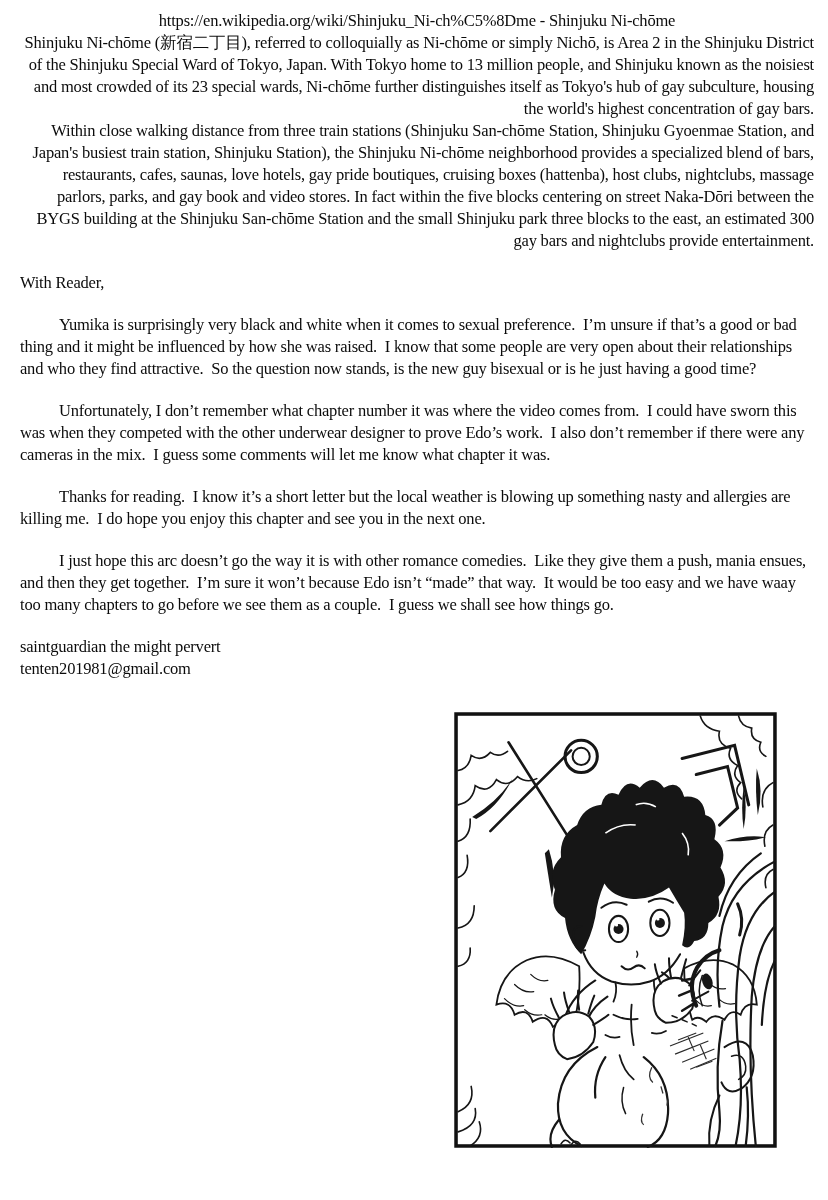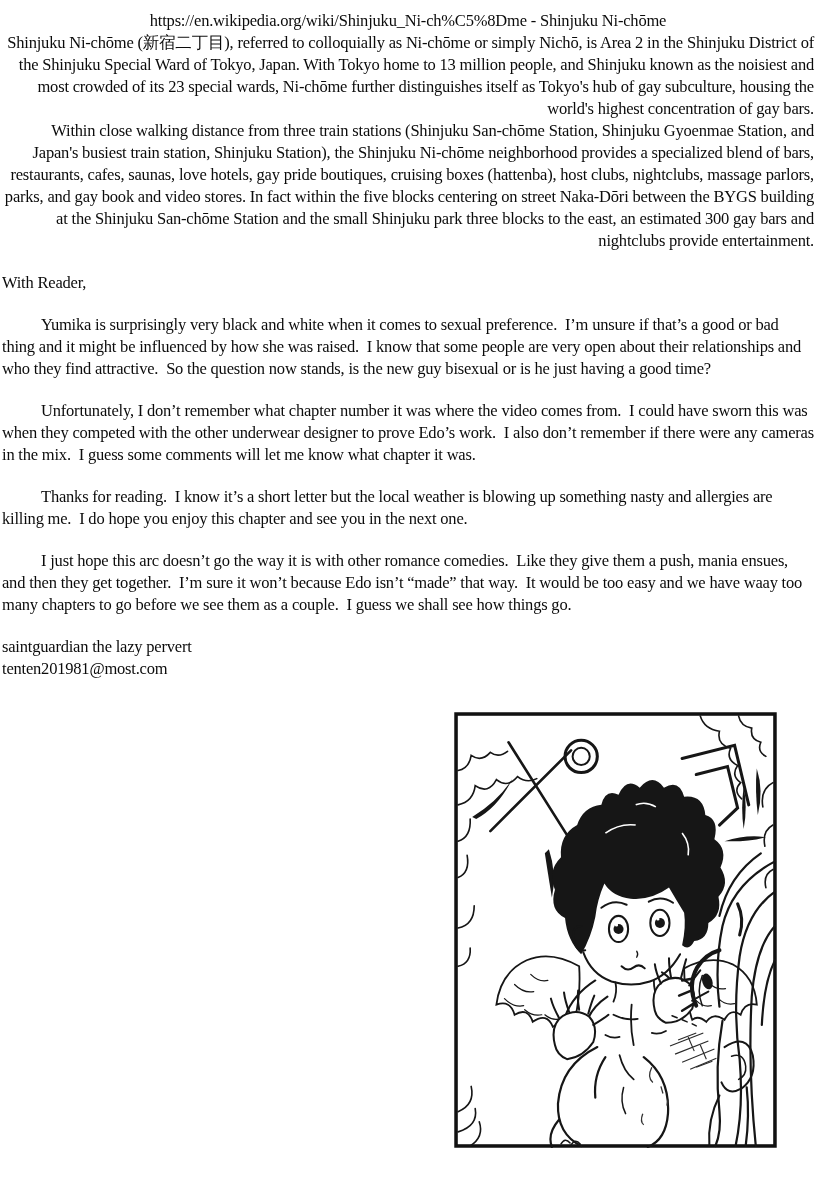--- a/index.html
+++ b/index.html
@@ -1,20 +1,20 @@
 <!DOCTYPE html>
 <html><head>
 <meta charset="utf-8">
 <style>
   html, body { margin:0; padding:0; background:#ffffff; }
   .page {
     position:relative;
     width:828px; height:1200px;
     box-sizing:border-box;
-    padding:10px 14px 0 2px;
+    padding:10px 14px 0 20px;
     background:#ffffff;
     color:#0b0b0b;
     font-family:"Liberation Serif", serif;
     font-size:16.5px;
     line-height:22px;
     letter-spacing:-0.2px;
     overflow:hidden;
   }
   .wiki-excerpt { text-align:center; margin:0; }
   .wiki-excerpt .url-line { margin:0; }
@@ -45,22 +45,22 @@
     <p>Within close walking distance from three train stations (Shinjuku San-chōme Station, Shinjuku Gyoenmae Station, and Japan's busiest train station, Shinjuku Station), the Shinjuku Ni-chōme neighborhood provides a specialized blend of bars, restaurants, cafes, saunas, love hotels, gay pride boutiques, cruising boxes (hattenba), host clubs, nightclubs, massage parlors, parks, and gay book and video stores. In fact within the five blocks centering on street Naka-Dōri between the BYGS building at the Shinjuku San-chōme Station and the small Shinjuku park three blocks to the east, an estimated 300 gay bars and nightclubs provide entertainment.</p>
   </header>
 
   <main class="letter">
     <p class="salutation">With Reader,</p>
     <p class="body-para">Yumika is surprisingly very black and white when it comes to sexual preference.  I’m unsure if that’s a good or bad thing and it might be influenced by how she was raised.  I know that some people are very open about their relationships and who they find attractive.  So the question now stands, is the new guy bisexual or is he just having a good time?</p>
     <p class="body-para">Unfortunately, I don’t remember what chapter number it was where the video comes from.  I could have sworn this was when they competed with the other underwear designer to prove Edo’s work.  I also don’t remember if there were any cameras in the mix.  I guess some comments will let me know what chapter it was.</p>
     <p class="body-para">Thanks for reading.  I know it’s a short letter but the local weather is blowing up something nasty and allergies are killing me.  I do hope you enjoy this chapter and see you in the next one.</p>
     <p class="body-para">I just hope this arc doesn’t go the way it is with other romance comedies.  Like they give them a push, mania ensues, and then they get together.  I’m sure it won’t because Edo isn’t “made” that way.  It would be too easy and we have waay too many chapters to go before we see them as a couple.  I guess we shall see how things go.</p>
     <div class="signature-block">
-      <div>saintguardian the lazy pervert</div>
-      <div>tenten201981@most.com</div>
+      <div>saintguardian the might pervert</div>
+      <div>tenten201981@gmail.com</div>
     </div>
   </main>
 
   <figure class="manga-panel" role="img" aria-label="Black-and-white manga panel: a startled winged cherub with messy dark hair kneels among clouds above a woman's upturned face, with a scissors symbol and emphasis marks floating overhead">
     <svg viewBox="0 0 320 432" xmlns="http://www.w3.org/2000/svg">
 
       <rect x="2" y="2" width="316" height="428" fill="#ffffff" stroke="#111111" stroke-width="3.5"></rect>
 
       <g class="ink" stroke-width="1.6">
         <path d="M4,92 q15,-3 17,-19 q13,9 21,-6 q11,9 21,-3 q9,7 19,2"></path>

